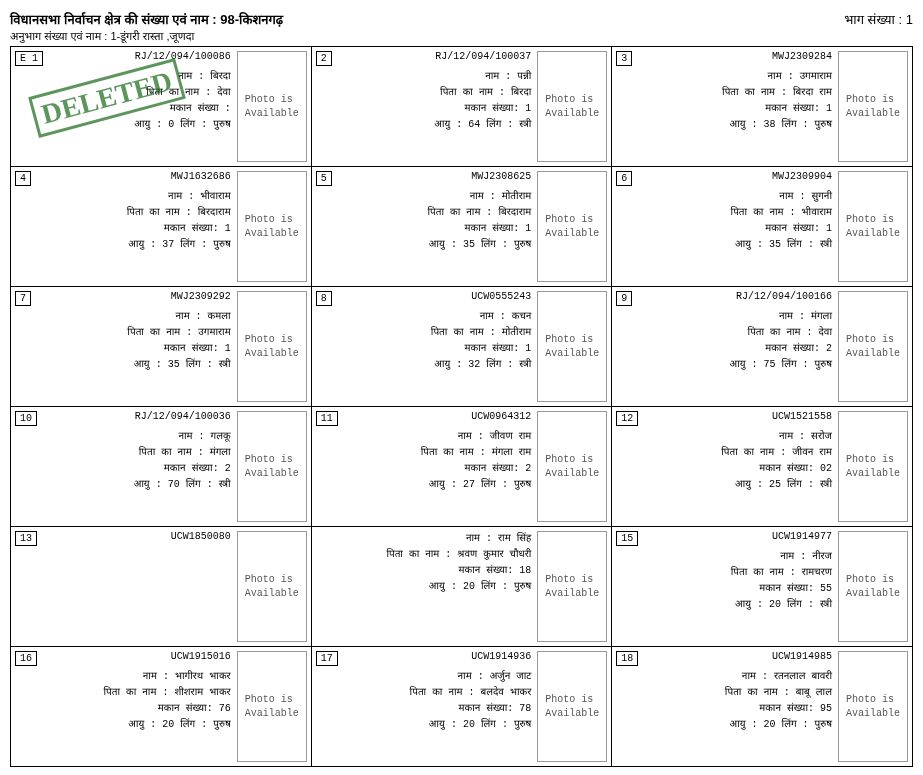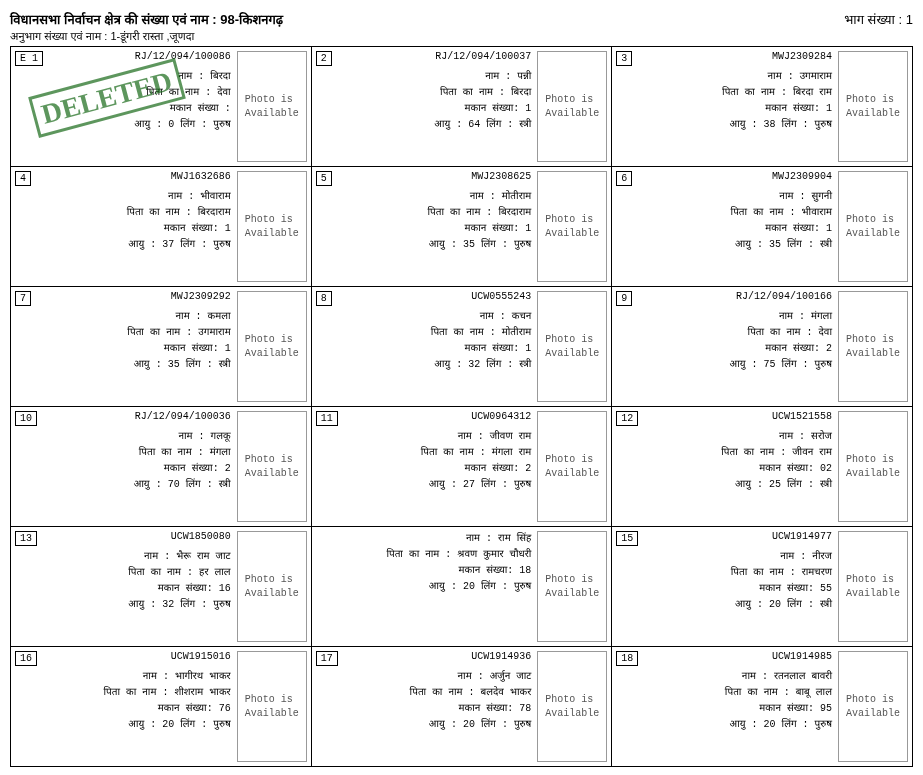--- a/index.html
+++ b/index.html
@@ -246,21 +246,20 @@
 Available</div>
       </div>
     </div>
     <div class="card">
       <div class="card-inner">
         <div class="card-text">
           <div class="card-header">
             <span class="card-num">13</span>
             <span class="card-id">UCW1850080</span>
           </div>
-          <div class="card-info">नाम : भैरू राम जाट<br>पिता का नाम : हर लाल<br>मकान संख्या: 16<br>आयु : 32  लिंग : पुरुष</div>
         </div>
         <div class="photo-box" style="white-space: pre;">Photo is
 Available</div>
       </div>
     </div>
     <div class="card">
       <div class="card-inner">
         <div class="card-text">
           <div class="card-info">नाम : राम सिंह<br>पिता का नाम : श्रवण कुमार चौधरी<br>मकान संख्या: 18<br>आयु : 20  लिंग : पुरुष</div>
         </div>

